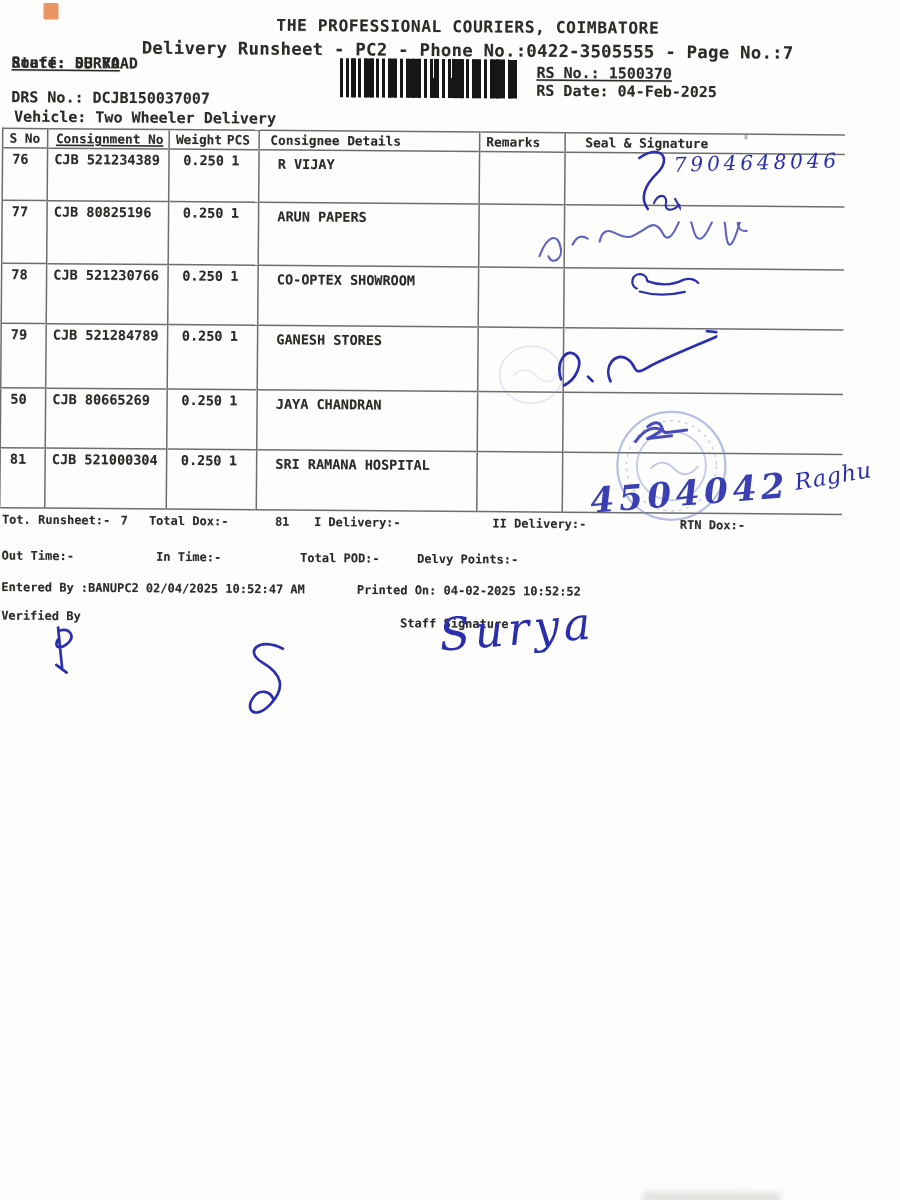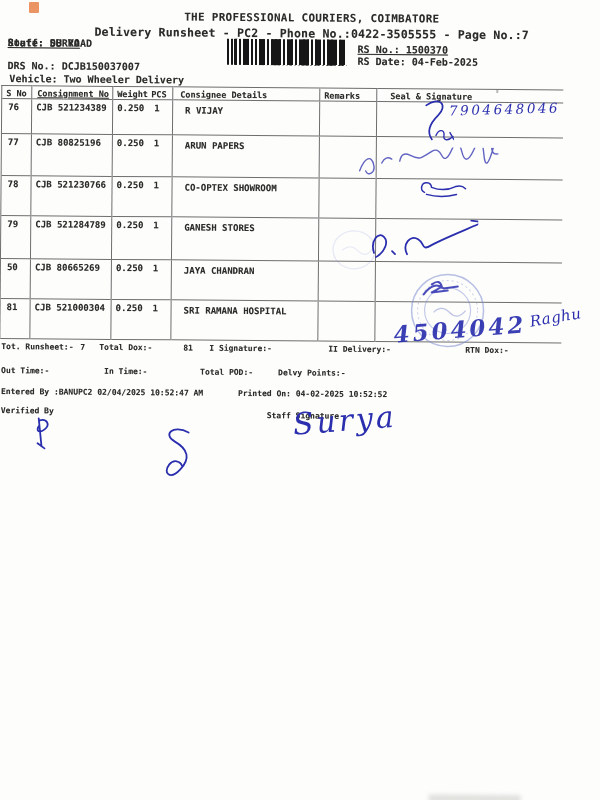--- a/index.html
+++ b/index.html
@@ -56,21 +56,21 @@
   .runsheet td { font-size:9px;   padding:3px 0 0 4px; }
   .runsheet .c-last { border-right:none; }
   .runsheet td.c-sno  { padding-left:6px; }
   .runsheet th.c-cons { padding-left:5px;text-decoration:underline; }
   .runsheet td.c-det  { padding-left:12px; padding-top:5px; }
   .runsheet th.c-det  { padding-left:7px; }
   .runsheet th.c-rem  { }
   .runsheet th.c-seal { padding-left:13px; }
   .wp { display:flex; }
   th .wp .w { width:34px; }
-  td .wp .w { width:37px; }
+  td .wp .w { width:37px;text-align:center; }
 
   
   .sm { font-size:8px; }
   .l1 { top:342px; } .l2 { top:366px; } .l3 { top:387px; } .l4 { top:406px; }
 
   
   .ink { stroke:#2b2fae; fill:none; stroke-linecap:round; stroke-linejoin:round; }
   .hw {
     position:absolute; font-family:"DejaVu Serif","Liberation Serif",serif;
     font-style:italic; color:#2b2fae; white-space:nowrap; line-height:1;
@@ -236,23 +236,23 @@
       <path d="M28,40 q8,-8 16,0 t16,-2" stroke="#7f8cd0" stroke-width="1.2" fill="none" opacity="0.5"></path>
       <path class="ink" stroke-width="2" opacity="0.85" d="M18,22 q10,-14 20,-6 l14,-2 M26,12 q8,-6 10,2 q-6,4 -10,6 l16,-2"></path>
     </svg>
     <div class="hw hw81n">4504042</div>
     <div class="hw hw81r">Raghu</div>
 
     <span class="abs print sm l1" style="left:4px;">Tot. Runsheet:-</span>
     <span class="abs print sm l1" style="left:83px;">7</span>
     <span class="abs print sm l1" style="left:102px;">Total Dox:-</span>
     <span class="abs print sm l1" style="left:186px;">81</span>
-    <span class="abs print sm l1" style="left:212px;">I Signature:-</span>
+    <span class="abs print sm l1" style="left:212px;">I Delivery:-</span>
     <span class="abs print sm l1" style="left:331px;">II Delivery:-</span>
-    <span class="abs print sm l1" style="left:468px;text-align:right;">RTN Dox:-</span>
+    <span class="abs print sm l1" style="left:456px;text-align:right;">RTN Dox:-</span>
 
     <span class="abs print sm l2" style="left:4px;">Out Time:-</span>
     <span class="abs print sm l2" style="left:107px;text-align:right;">In Time:-</span>
     <span class="abs print sm l2" style="left:203px;">Total POD:-</span>
     <span class="abs print sm l2" style="left:281px;">Delvy Points:-</span>
 
     <span class="abs print sm l3" style="left:4px;">Entered By :BANUPC2 02/04/2025 10:52:47 AM</span>
     <span class="abs print sm l3" style="left:241px;">Printed On: 04-02-2025 10:52:52</span>
 
     <span class="abs print sm l4" style="left:4px;">Verified By</span>

